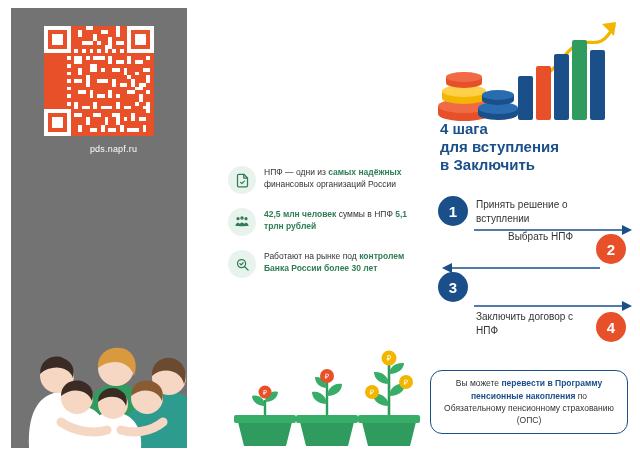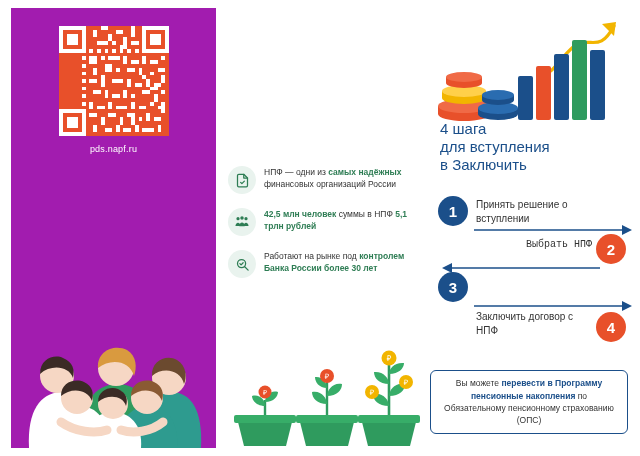--- a/index.html
+++ b/index.html
@@ -10,22 +10,22 @@
     overflow:hidden;
   }
   .page{
     position:relative;
     width:640px;height:456px;
     background:#ffffff;
   }
   
   .left-panel{
     position:absolute;left:11px;top:8px;
-    width:205px;height:440px;
-    background:#a21caf;
+    width:176px;height:440px;
+    background:#737373;
     overflow:hidden;
   }
   .qr-wrap{
     position:absolute;left:50%;top:18px;transform:translateX(-50%);
     width:110px;height:110px;background:#e8502a;
   }
   .qr-wrap svg{display:block;}
   .qr-url{
     position:absolute;top:136px;left:0;width:205px;
     text-align:center;color:#ffffff;font-size:9px;letter-spacing:.2px;
@@ -62,39 +62,39 @@
     font-size:8.5px;line-height:1.38;color:#333333;padding-top:1px;
   }
   .feat-text b{color:#2e7d54;}
   
   .chart-area{
     position:absolute;left:432px;top:10px;width:198px;height:110px;
   }
   
   .steps-title{
     position:absolute;left:440px;top:120px;width:190px;
-    color:#1b4f8a;font-size:15px;font-weight:normal;line-height:1.2;
+    color:#1b4f8a;font-size:15px;font-weight:bold;line-height:1.2;
   }
   .steps{
     position:absolute;left:430px;top:190px;width:205px;height:170px;
   }
   .circle{
     position:absolute;width:30px;height:30px;border-radius:50%;
     display:flex;align-items:center;justify-content:center;
     color:#ffffff;font-size:15px;font-weight:bold;
   }
   .c-blue{background:#1b4f8a;}
   .c-orange{background:#e8502a;}
   .step-text{
     position:absolute;font-size:10px;color:#333333;line-height:1.35;
   }
   
   .callout{
     position:absolute;left:430px;top:370px;width:196px;height:62px;
-    border:1.5px solid #1b4f8a;border-radius:6px;
+    border:1.5px solid #1b4f8a;border-radius:12px;
     display:flex;align-items:center;justify-content:center;
     text-align:center;
   }
   .callout-inner{font-size:8.5px;color:#333333;line-height:1.45;padding:0 8px;}
   .callout-inner b{color:#1b4f8a;}
   
   .plants{
     position:absolute;left:222px;top:330px;width:200px;height:118px;
   }
 </style>
@@ -350,21 +350,21 @@
   <div class="steps">
 
     <div class="circle c-blue" style="left:8px;top:6px;">1</div>
     <div class="step-text" style="left:46px;top:8px;width:120px;">Принять решение о вступлении</div>
     <svg style="position:absolute;left:44px;top:34px;" width="160" height="12">
       <line x1="0" y1="6" x2="148" y2="6" stroke="#1b4f8a" stroke-width="1.4"></line>
       <path d="M148 1 L158 6 L148 11 Z" fill="#1b4f8a"></path>
     </svg>
 
     <div class="circle c-orange" style="left:166px;top:44px;">2</div>
-    <div class="step-text" style="left:78px;top:48px;width:84px;text-align:right;font-family:Liberation Mono, monospace;">Выбрать НПФ</div>
+    <div class="step-text" style="left:78px;top:40px;width:84px;text-align:left;">Выбрать НПФ</div>
     <svg style="position:absolute;left:12px;top:72px;" width="160" height="12">
       <line x1="10" y1="6" x2="158" y2="6" stroke="#1b4f8a" stroke-width="1.4"></line>
       <path d="M10 1 L0 6 L10 11 Z" fill="#1b4f8a"></path>
     </svg>
 
     <div class="circle c-blue" style="left:8px;top:82px;">3</div>
     <div class="step-text" style="left:46px;top:84px;width:120px;margin-top:36px;">Заключить договор с НПФ</div>
     <svg style="position:absolute;left:44px;top:110px;" width="160" height="12">
       <line x1="0" y1="6" x2="148" y2="6" stroke="#1b4f8a" stroke-width="1.4"></line>
       <path d="M148 1 L158 6 L148 11 Z" fill="#1b4f8a"></path>

